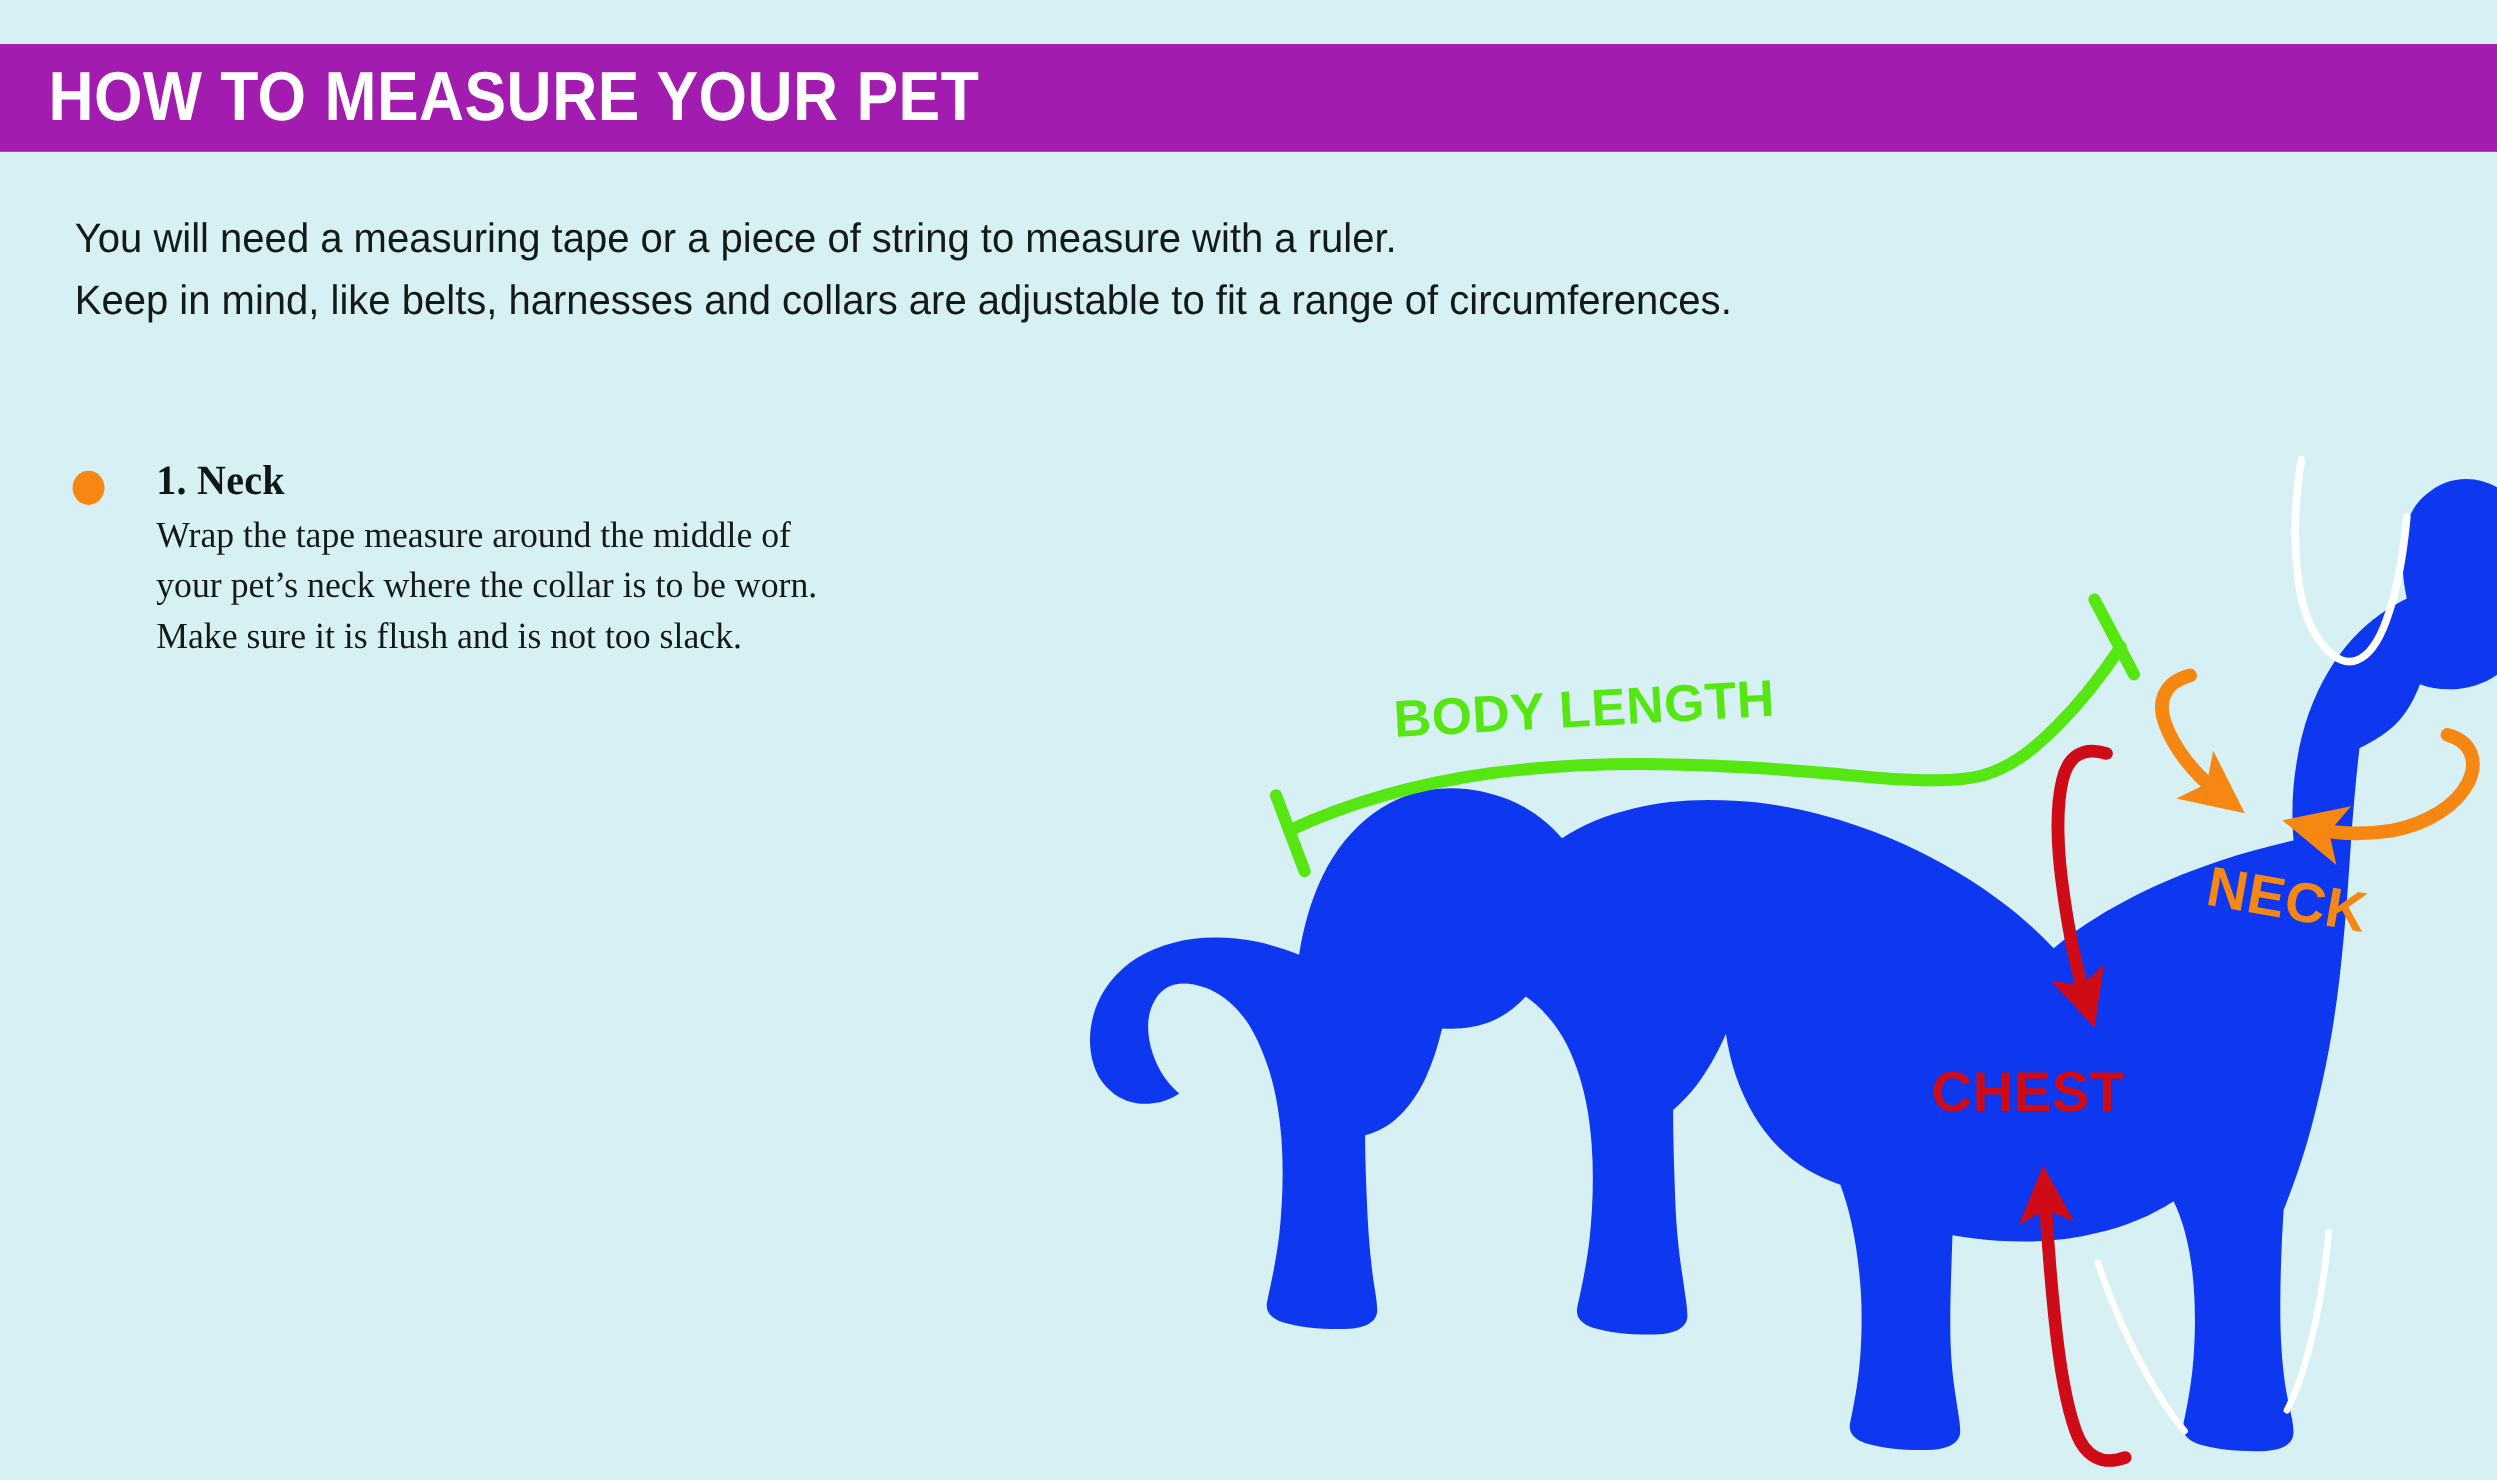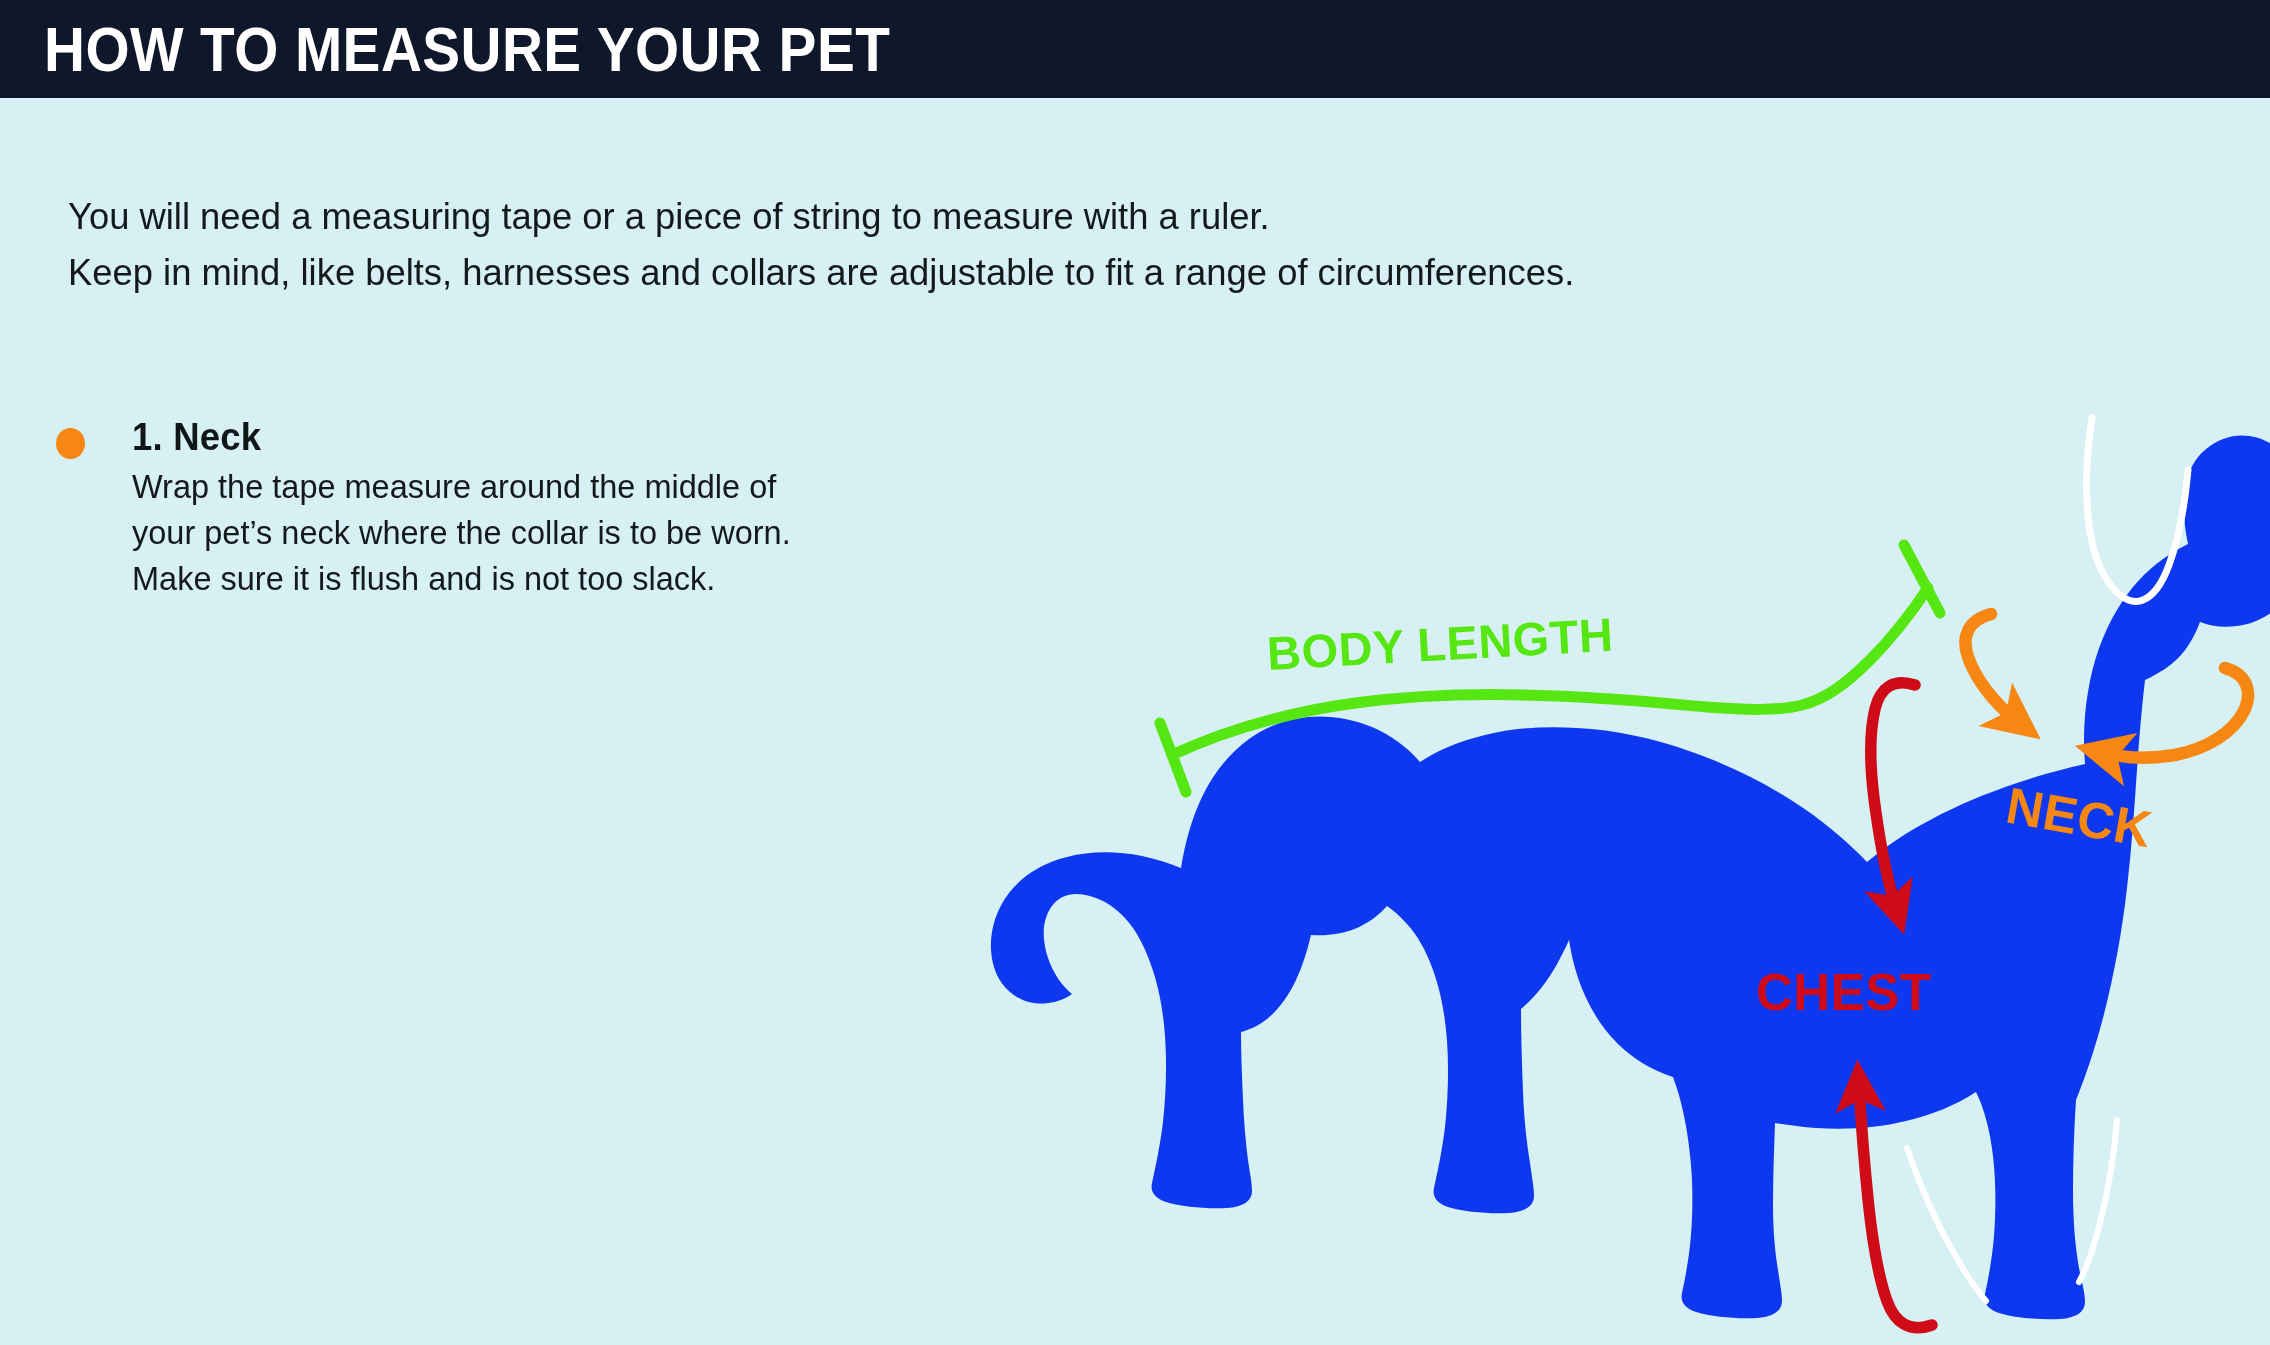--- a/index.html
+++ b/index.html
@@ -48,23 +48,24 @@
     font-size: 37.5px;
     line-height: 56px;
     transform: scaleX(0.97);
     transform-origin: left top;
   }
   #intro .line { white-space: nowrap; display: block; }
 
   
   #steps {
     position: absolute;
-    left: 56px;
+    left: 66px;
     top: 414px;
     width: 1000px;
+    font-family: Liberation Serif, serif;
   }
   .step {
     position: relative;
     margin-bottom: 58px;
   }
   .step-bullet {
     position: absolute;
     left: 0;
     top: 14px;
     width: 29px;
@@ -104,21 +105,21 @@
 
   .lbl {
     font-family: "Liberation Sans", sans-serif;
     font-weight: bold;
     letter-spacing: 0.5px;
   }
 </style>
 </head>
 <body style="background: rgb(215, 240, 243);">
 
-<div id="header-bar" style="background: #0f172a;">
+<div id="header-bar" style="background: #a21caf; margin-top: 40px;">
   <div id="header-title" class="lbl" style="color: rgb(255, 255, 255);">HOW TO MEASURE YOUR PET</div>
 </div>
 
 <div id="intro">
   <span class="line">You will need a measuring tape or a piece of string to measure with a ruler.</span>
   <span class="line">Keep in mind, like belts, harnesses and collars are adjustable to fit a range of circumferences.</span>
 </div>
 
 <div id="steps">
 

